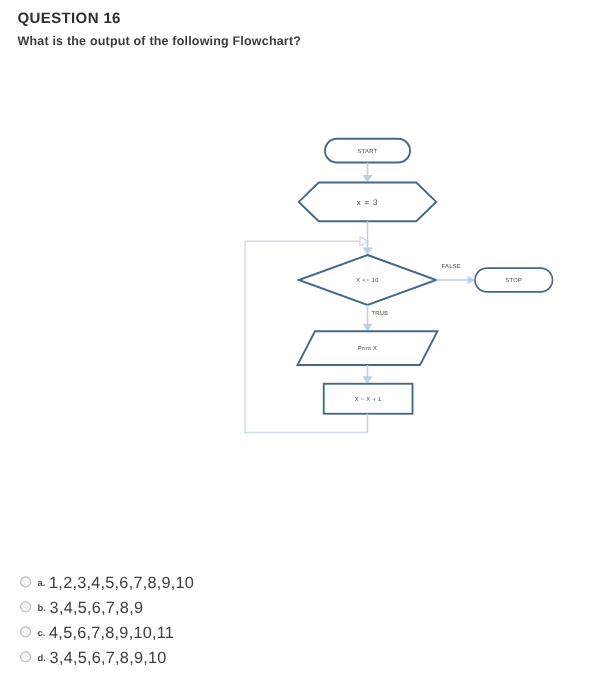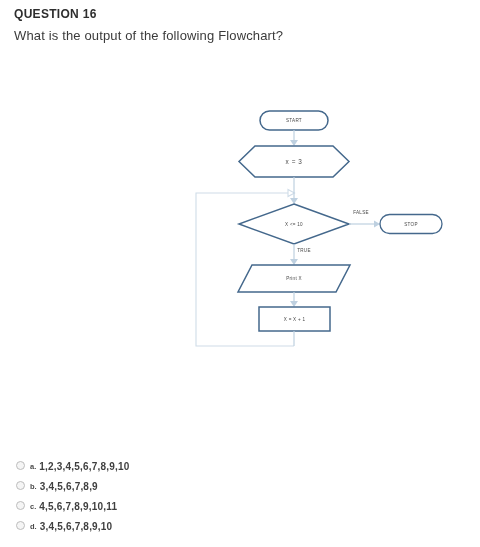--- a/index.html
+++ b/index.html
@@ -24,22 +24,22 @@
     top: 7px;
     font-size: 12px;
     font-weight: bold;
     letter-spacing: 0.3px;
     color: #2e2e2e;
   }
   #question-prompt {
     position: absolute;
     left: 14px;
     top: 28px;
-    font-size: 13px;
-    font-weight: normal;
+    font-size: 10px;
+    font-weight: bold;
     letter-spacing: 0.15px;
     color: #3b3b3b;
   }
 
   
   #flowchart {
     position: absolute;
     left: 180px;
     top: 100px;
     width: 290px;
@@ -109,22 +109,22 @@
   }
   .answer-letter {
     font-size: 7.5px;
     font-weight: bold;
     color: #4a4a4a;
     margin-right: 3px;
     margin-bottom: 1.5px;
     line-height: 1;
   }
   .answer-text {
-    font-size: 10px;
-    font-weight: bold;
+    font-size: 13px;
+    font-weight: normal;
     color: #3f3f3f;
     letter-spacing: 0.2px;
     line-height: 1;
     text-align: center;
   }
 </style>
 </head>
 <body>
 
 <div id="quiz-header">QUESTION 16</div>

